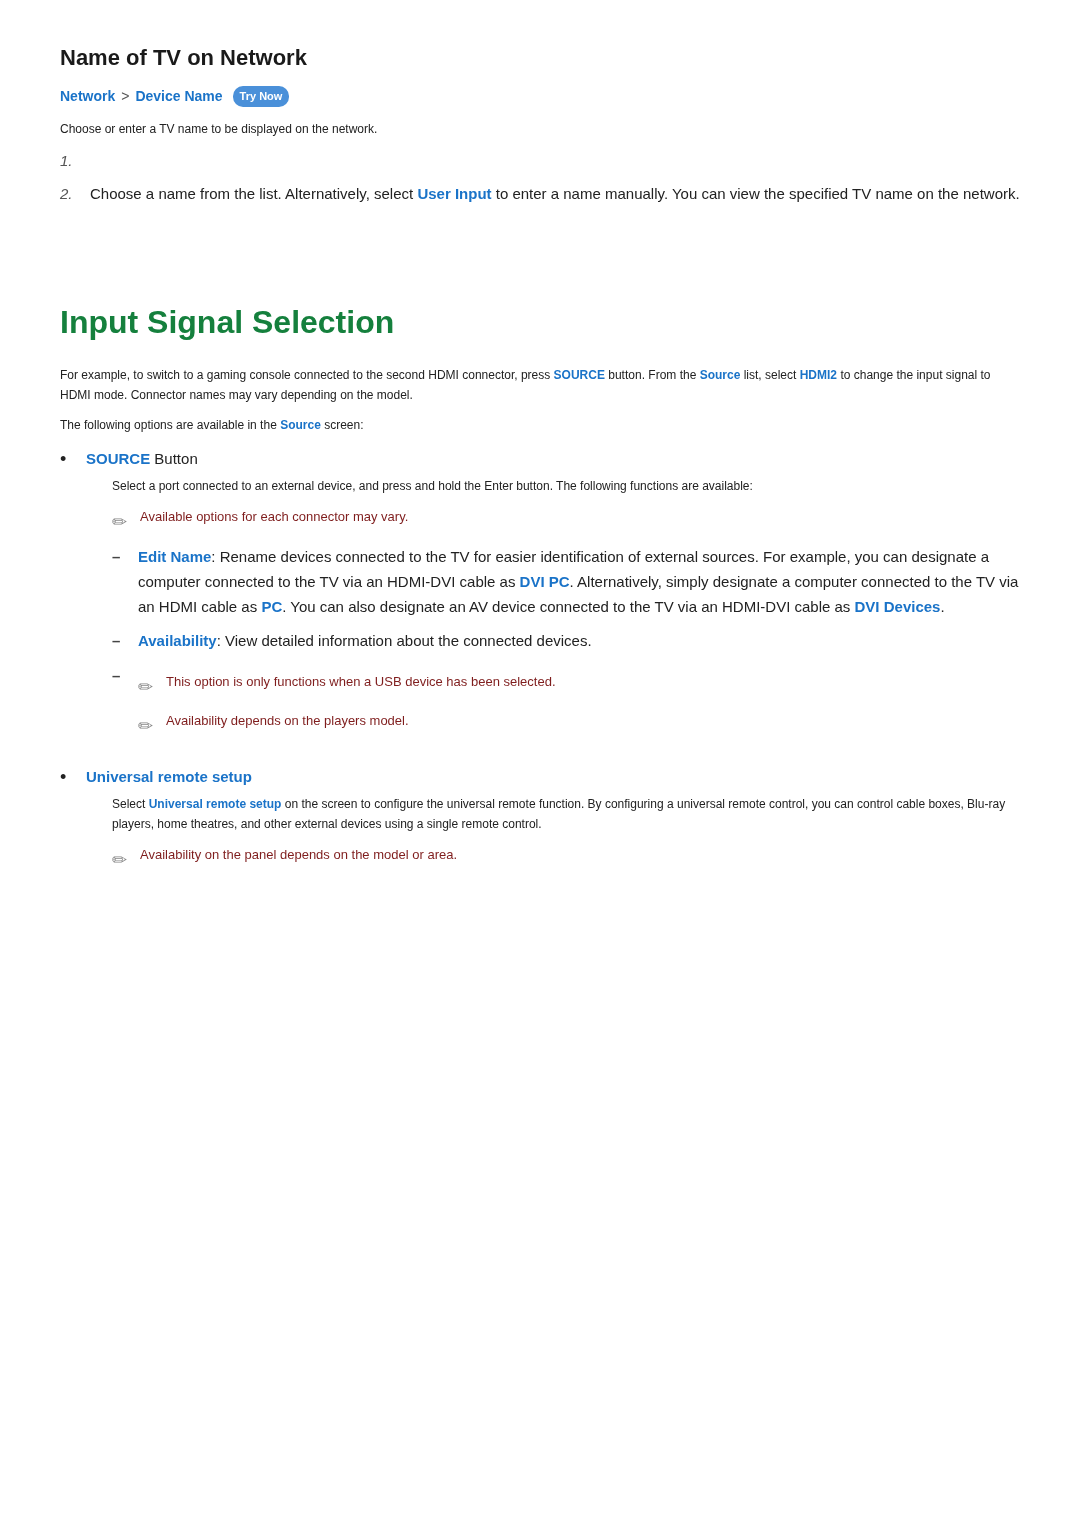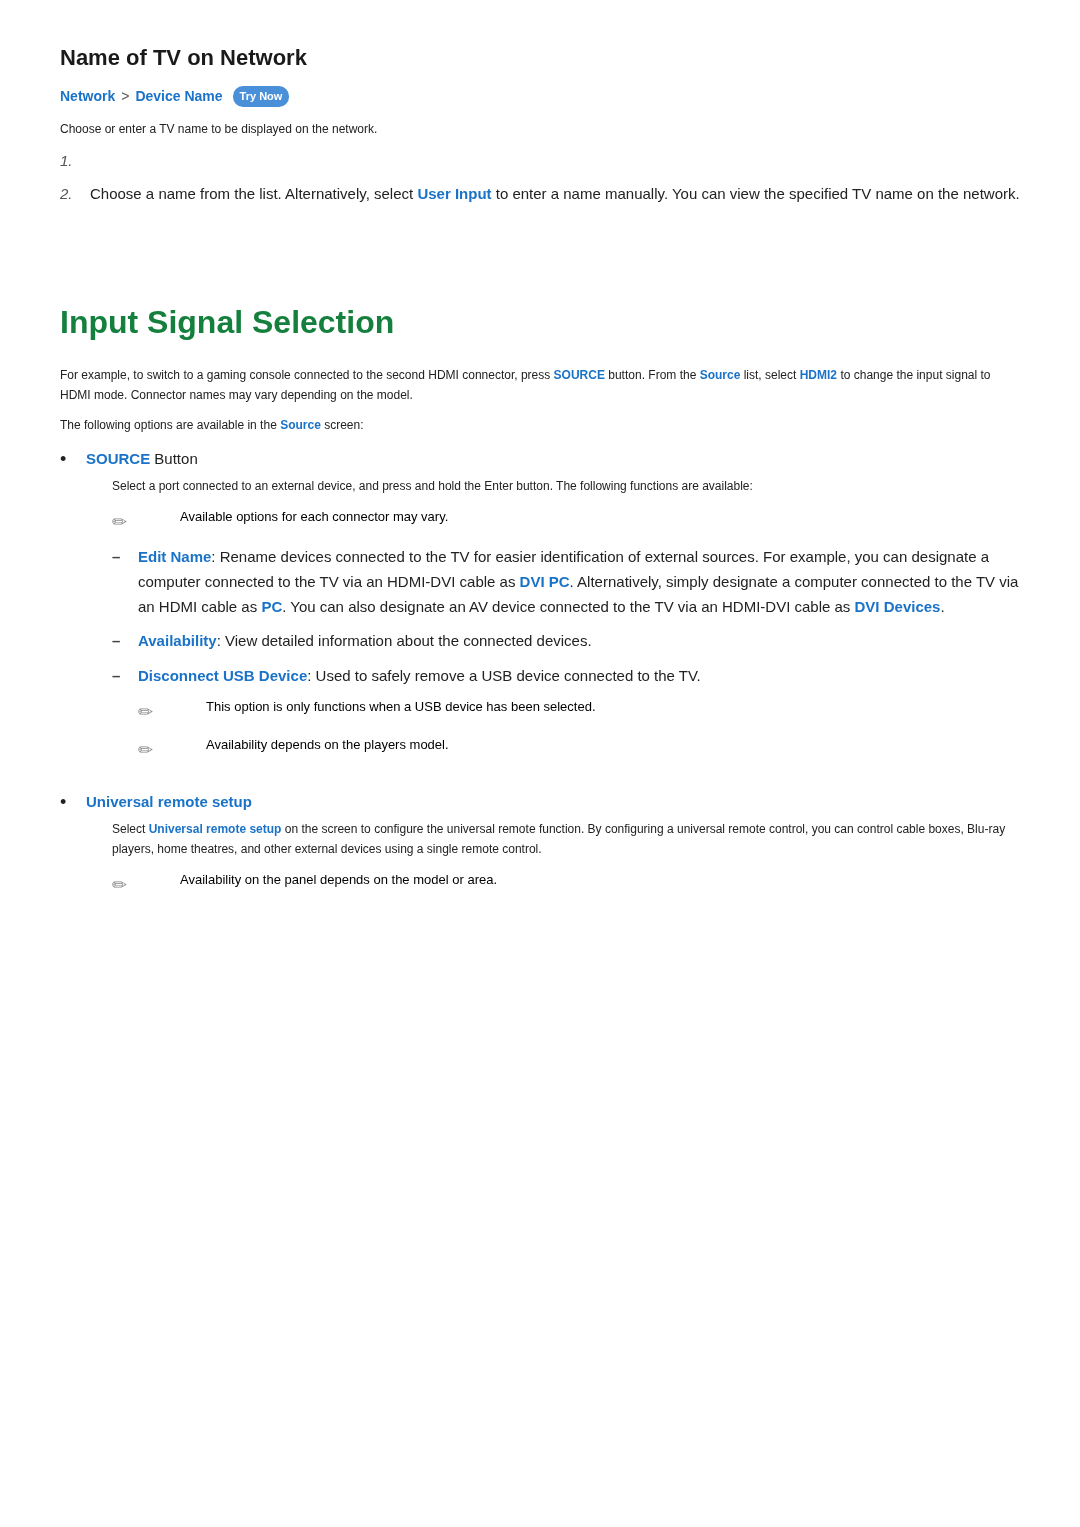--- a/index.html
+++ b/index.html
@@ -135,23 +135,22 @@
 
     .note-icon {
       color: #888;
       font-size: 18px;
       min-width: 20px;
       margin-top: 1px;
     }
 
     .note-text {
       font-size: 13px;
-      color: #000000;
+      color: #7f1d1d;
       line-height: 1.5;
-      margin-left: 40px;
     }
 
     .dash-list {
       list-style: none;
       padding-left: 0;
       margin: 8px 0;
     }
 
     .dash-list li {
       display: flex;
@@ -234,23 +233,20 @@
             </li>
             <li>
               <span class="dash-symbol">–</span>
               <span>
                 <strong class="highlight-blue">Availability</strong>: View detailed information about the connected devices.
               </span>
             </li>
             <li>
               <span class="dash-symbol">–</span>
               <div>
-                <span>
-                  <strong class="highlight-blue">Disconnect USB Device</strong>: Used to safely remove a USB device connected to the TV.
-                </span>
                 <div class="note-item">
                   <span class="note-icon">✏</span>
                   <span class="note-text">This option is only functions when a USB device has been selected.</span>
                 </div>
                 <div class="note-item">
                   <span class="note-icon">✏</span>
                   <span class="note-text">Availability depends on the players model.</span>
                 </div>
               </div>
             </li>

